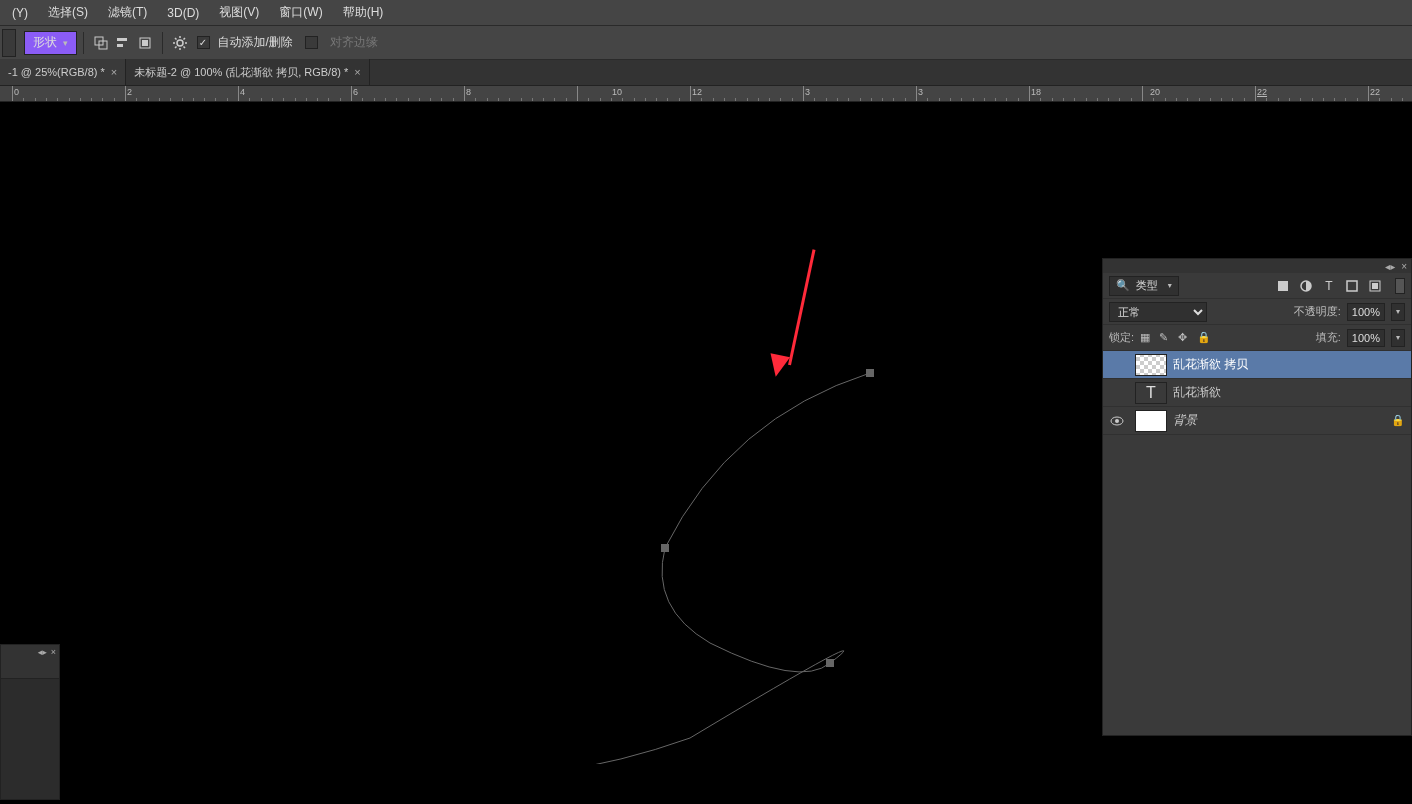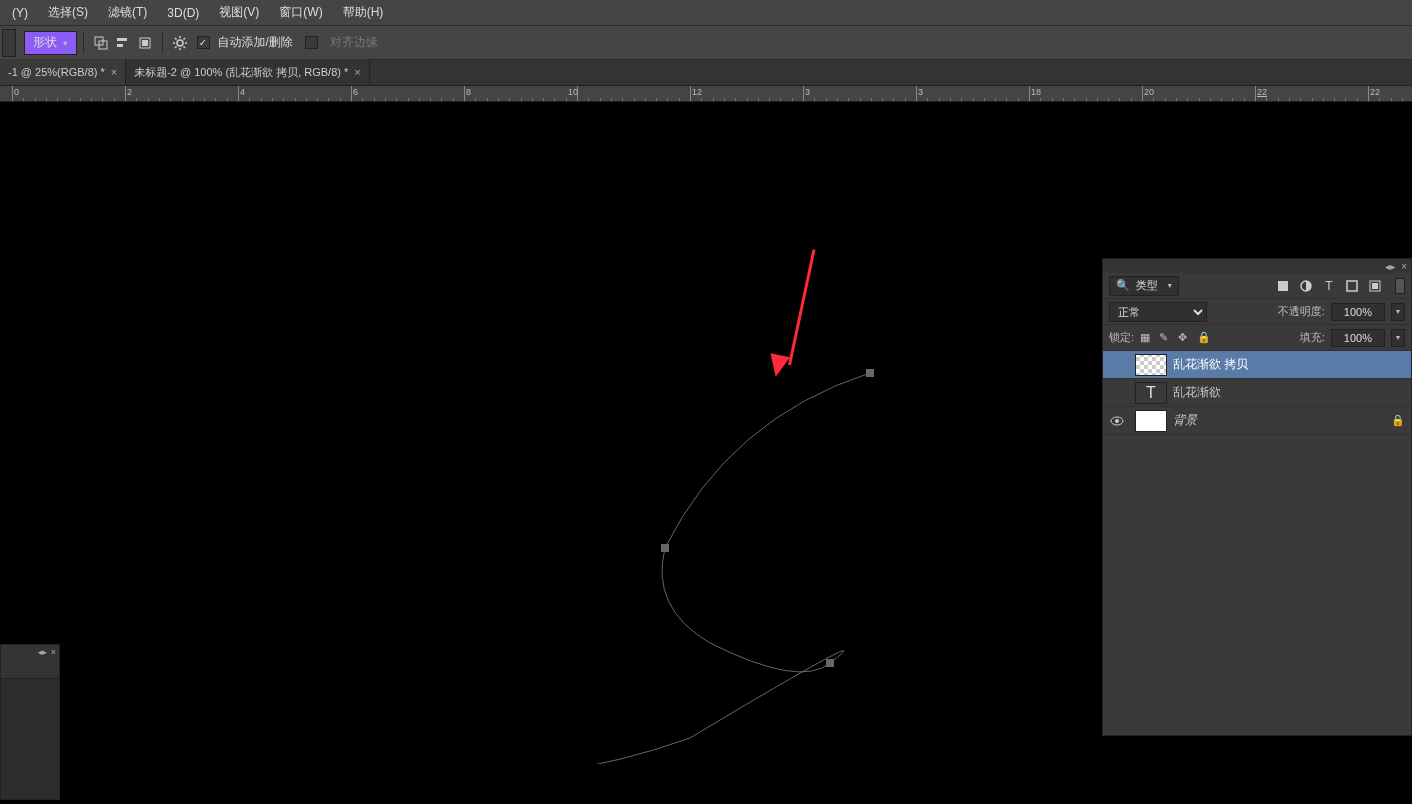--- a/index.html
+++ b/index.html
@@ -229,21 +229,21 @@
 }
 .panel .row .filter::after { content:"▾"; font-size:8px; color:#bbb; margin-left:4px;}
 .panel .row .icons { display:flex; gap:7px; margin-left:auto; }
 .panel .row .icons .i {
   width:16px; height:16px; display:flex; align-items:center; justify-content:center;
   color:#ccc; font-size:12px;
 }
 .panel .row .lbl { color:#bbb; font-size:11px; }
 .panel .row .val-box {
   background:#303030; border:1px solid #222; height:18px;
-  padding:0 12px; display:flex; align-items:center; font-size:11px; color:#ddd;
+  padding:0 4px; display:flex; align-items:center; font-size:11px; color:#ddd;
 }
 .panel .row .dd {
   background:#303030; border:1px solid #222; height:18px; width:14px;
   display:flex; align-items:center; justify-content:center; font-size:8px; color:#bbb;
 }
 .panel .row select.blend {
   background:#303030; border:1px solid #222; height:20px; color:#ddd;
   font-size:11px; padding:0 4px; width:98px;
 }
 .panel .lock-row { font-size:11px; }
@@ -393,21 +393,21 @@
     <div class="tick minor" style="left: 475.3px;"></div>
     <div class="tick minor" style="left: 486.6px;"></div>
     <div class="tick minor" style="left: 497.9px;"></div>
     <div class="tick minor" style="left: 509.2px;"></div>
     <div class="tick minor" style="left: 520.5px;"></div>
     <div class="tick minor" style="left: 531.8px;"></div>
     <div class="tick minor" style="left: 543.1px;"></div>
     <div class="tick minor" style="left: 554.4px;"></div>
     <div class="tick minor" style="left: 565.7px;"></div>
     <div class="tick" style="left: 577px;"></div>
-    <div class="tick-label" style="left: 568px;">10</div>
+    <div class="tick-label" style="left: 612px;">10</div>
     <div class="tick minor" style="left: 588.3px;"></div>
     <div class="tick minor" style="left: 599.6px;"></div>
     <div class="tick minor" style="left: 610.9px;"></div>
     <div class="tick minor" style="left: 622.2px;"></div>
     <div class="tick minor" style="left: 633.5px;"></div>
     <div class="tick minor" style="left: 644.8px;"></div>
     <div class="tick minor" style="left: 656.1px;"></div>
     <div class="tick minor" style="left: 667.4px;"></div>
     <div class="tick minor" style="left: 678.7px;"></div>
     <div class="tick" style="left: 690px;"></div>
@@ -448,21 +448,21 @@
     <div class="tick minor" style="left: 1040.3px;"></div>
     <div class="tick minor" style="left: 1051.6px;"></div>
     <div class="tick minor" style="left: 1062.9px;"></div>
     <div class="tick minor" style="left: 1074.2px;"></div>
     <div class="tick minor" style="left: 1085.5px;"></div>
     <div class="tick minor" style="left: 1096.8px;"></div>
     <div class="tick minor" style="left: 1108.1px;"></div>
     <div class="tick minor" style="left: 1119.4px;"></div>
     <div class="tick minor" style="left: 1130.7px;"></div>
     <div class="tick" style="left: 1142px;"></div>
-    <div class="tick-label" style="left: 1144px;">20</div>
+    <div class="tick-label" style="left: 1144px; padding-left: 6px;">20</div>
     <div class="tick minor" style="left: 1153.3px;"></div>
     <div class="tick minor" style="left: 1164.6px;"></div>
     <div class="tick minor" style="left: 1175.9px;"></div>
     <div class="tick minor" style="left: 1187.2px;"></div>
     <div class="tick minor" style="left: 1198.5px;"></div>
     <div class="tick minor" style="left: 1209.8px;"></div>
     <div class="tick minor" style="left: 1221.1px;"></div>
     <div class="tick minor" style="left: 1232.4px;"></div>
     <div class="tick minor" style="left: 1243.7px;"></div>
     <div class="tick" style="left: 1255px;"></div>

